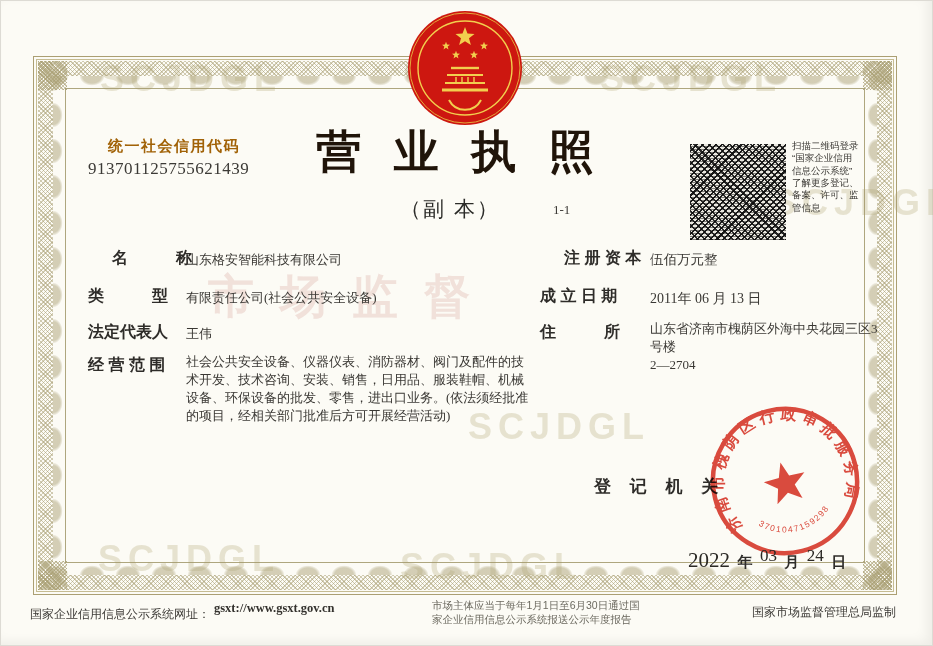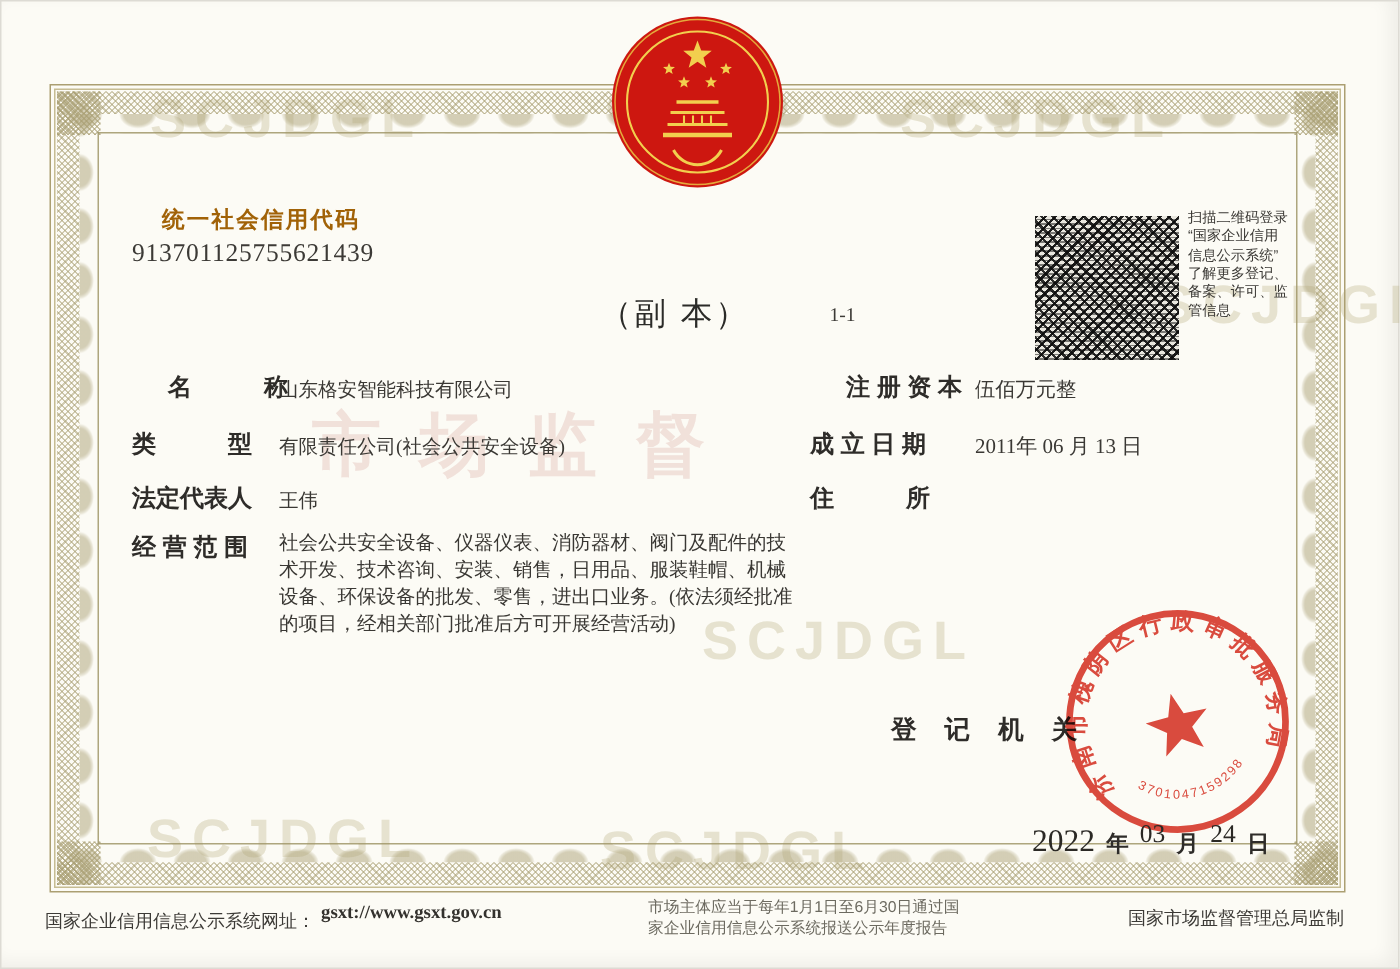--- a/index.html
+++ b/index.html
@@ -127,20 +127,21 @@
       <path d="M43,70 H79" stroke-width="2"></path>
       <path d="M41,78 H81" stroke-width="2"></path>
       <path d="M38,85 H84" stroke-width="3"></path>
       <path d="M52,72 V77 M58,72 V77 M64,72 V77 M70,72 V77" stroke-width="1.4"></path>
       <path d="M45,95 A 18 18 0 0 0 77,95" stroke-width="2"></path>
     </g>
   </svg>
 
   <div class="abs credit-label">统一社会信用代码</div>
   <div class="abs credit-code">913701125755621439</div>
+  <div class="abs title">营 业 执 照</div>
   <div class="abs subtitle">（副 本）</div>
   <div class="abs copy-no">1-1</div>
   <div class="abs qr"></div>
   <div class="abs qr-caption">扫描二维码登录
 “国家企业信用
 信息公示系统”
 了解更多登记、
 备案、许可、监
 管信息</div>
 
@@ -151,20 +152,22 @@
   <div class="abs flabel l-label row3">法定代表人</div>
   <div class="abs fvalue l-value row3v">王伟</div>
   <div class="abs flabel l-label row4">经 营 范 围</div>
   <div class="abs fvalue l-value row4v">社会公共安全设备、仪器仪表、消防器材、阀门及配件的技术开发、技术咨询、安装、销售，日用品、服装鞋帽、机械设备、环保设备的批发、零售，进出口业务。(依法须经批准的项目，经相关部门批准后方可开展经营活动)</div>
 
   <div class="abs flabel r-label row1">注 册 资 本</div>
   <div class="abs fvalue r-value row1v" style="font-size:13.5px;">伍佰万元整</div>
   <div class="abs flabel r-label row2">成 立 日 期</div>
   <div class="abs fvalue r-value row2v" style="font-size:14px;">2011年  06 月 13  日</div>
   <div class="abs flabel r-label row3">住　　　所</div>
+  <div class="abs fvalue r-value rrow3v">山东省济南市槐荫区外海中央花园三区3号楼
+2—2704</div>
 
   <div class="abs reg-label">登 记 机 关</div>
 
   <svg class="abs seal" viewBox="0 0 170 170">
     <defs>
       <path id="sealArc" d="M 33 119 A 62 62 0 1 1 137 119"></path>
       <path id="sealNumArc" d="M 47 120 A 52 52 0 0 0 123 120"></path>
     </defs>
     <circle cx="85" cy="85" r="72" fill="none" stroke="#d9382b" stroke-width="4.5"></circle>
     <polygon points="85,66 90.3,80.7 105.9,81.2 93.6,90.8 97.9,105.8 85,97 72.1,105.8 76.4,90.8 64.1,81.2 79.7,80.7" fill="#d9382b"></polygon>

